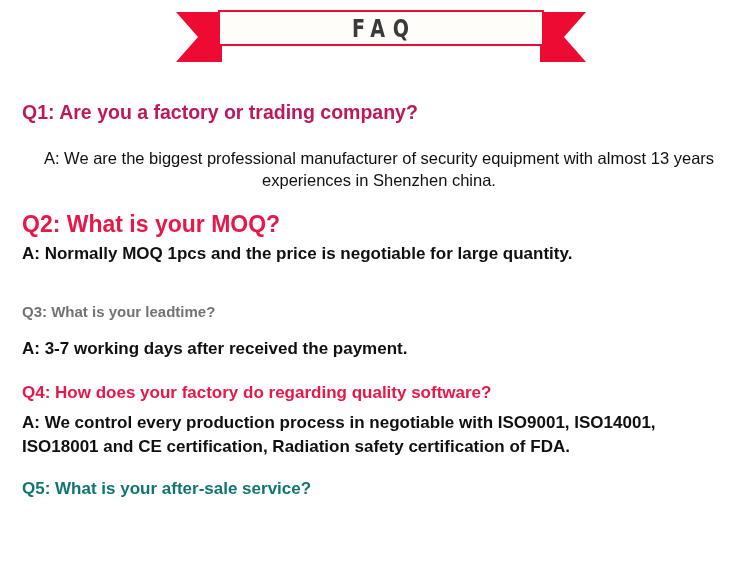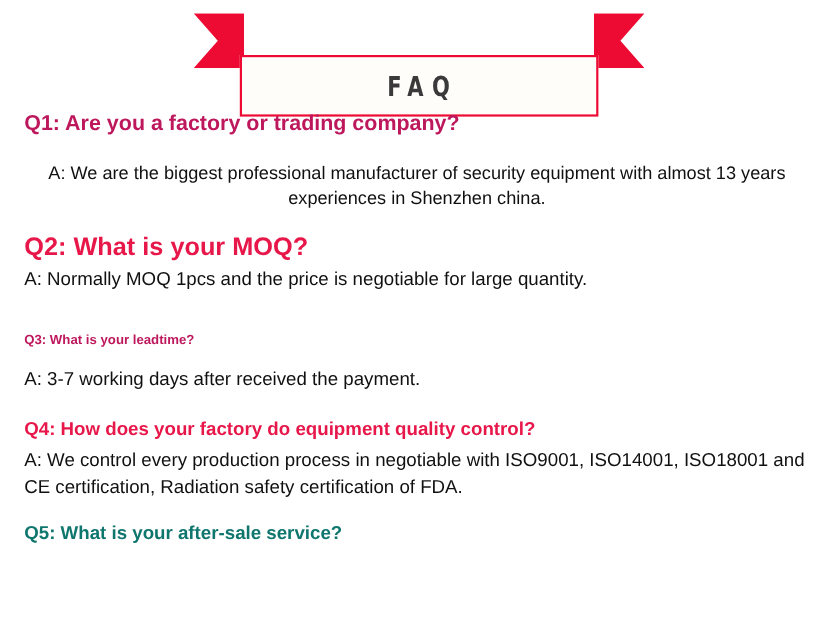--- a/index.html
+++ b/index.html
@@ -38,28 +38,27 @@
   .ribbon-tail.right {
     right: 0;
     -webkit-clip-path: polygon(0 0, 100% 0, 24px 50%, 100% 100%, 0 100%);
     clip-path: polygon(0 0, 100% 0, 24px 50%, 100% 100%, 0 100%);
   }
   .ribbon-center {
     position: absolute;
     left: 42px;
     right: 42px;
     top: 0;
-    height: 56px;
+    height: 36px;
     background: #FFFDFA;
     border: 2px solid #ED0A33;
     box-sizing: border-box;
     display: flex;
     align-items: center;
     justify-content: center;
-    margin-top: 40px;
   }
   .banner-title {
     font-family: "DejaVu Sans Condensed", "Liberation Sans Narrow", "Liberation Sans", sans-serif;
     font-weight: bold;
     font-size: 25px;
     letter-spacing: 9px;
     color: #3A3A3A;
     text-indent: 9px;
     transform: scaleX(0.85);
   }
@@ -77,33 +76,33 @@
   .faq-question {
     font-weight: bold;
     line-height: 1.30;
     margin: 0;
   }
   .faq-answer {
     color: #101010;
     line-height: 1.34;
     margin: 0;
   }
-  .faq-answer.bold { font-weight: normal; }
+  .faq-answer.bold { font-weight: bold; }
   .faq-answer.regular { font-weight: normal; }
 
   
   #item-0 .faq-question { font-size: 19.5px; color: #be185d; }
   #item-0 .faq-answer   { font-size: 16.5px; margin-top: 22px; text-align: center; }
   #item-0 { margin-bottom: 18px; }
 
   #item-1 .faq-question { font-size: 23px; color: #E8174A; }
   #item-1 .faq-answer   { font-size: 17px; margin-top: 4px; }
   #item-1 { margin-bottom: 22px; }
 
-  #item-2 .faq-question { font-size: 12px; color: #be185d; margin-top: 36px; }
+  #item-2 .faq-question { font-size: 15px; color: #737373; margin-top: 36px; }
   #item-2 .faq-answer   { font-size: 17px; margin-top: 16px; }
   #item-2 { margin-bottom: 22px; }
 
   #item-3 .faq-question { font-size: 17px; color: #E8174A; }
   #item-3 .faq-answer   { font-size: 17px; margin-top: 6px; line-height: 1.45; }
   #item-3 { margin-bottom: 18px; }
 
   #item-4 .faq-question { font-size: 17px; color: #0f766e; }
   #item-4 .faq-answer   { font-size: 17px; margin-top: 6px; line-height: 1.45; }
   #item-4 { margin-bottom: 0; }
@@ -126,19 +125,19 @@
   </div>
   <div class="faq-item" id="item-1">
     <p class="faq-question">Q2: What is your MOQ?</p>
     <p class="faq-answer bold">A: Normally MOQ 1pcs and the price is negotiable for large quantity.</p>
   </div>
   <div class="faq-item" id="item-2">
     <p class="faq-question">Q3: What is your leadtime?</p>
     <p class="faq-answer bold">A: 3-7 working days after received the payment.</p>
   </div>
   <div class="faq-item" id="item-3">
-    <p class="faq-question">Q4: How does your factory do equipment quality control?</p>
+    <p class="faq-question">Q4: How does your factory do regarding quality software?</p>
     <p class="faq-answer bold">A: We control every production process in negotiable with ISO9001, ISO14001, ISO18001 and CE certification, Radiation safety certification of FDA.</p>
   </div>
   <div class="faq-item" id="item-4">
     <p class="faq-question">Q5: What is your after-sale service?</p>
   </div>
 </div>
 
 </body></html>

